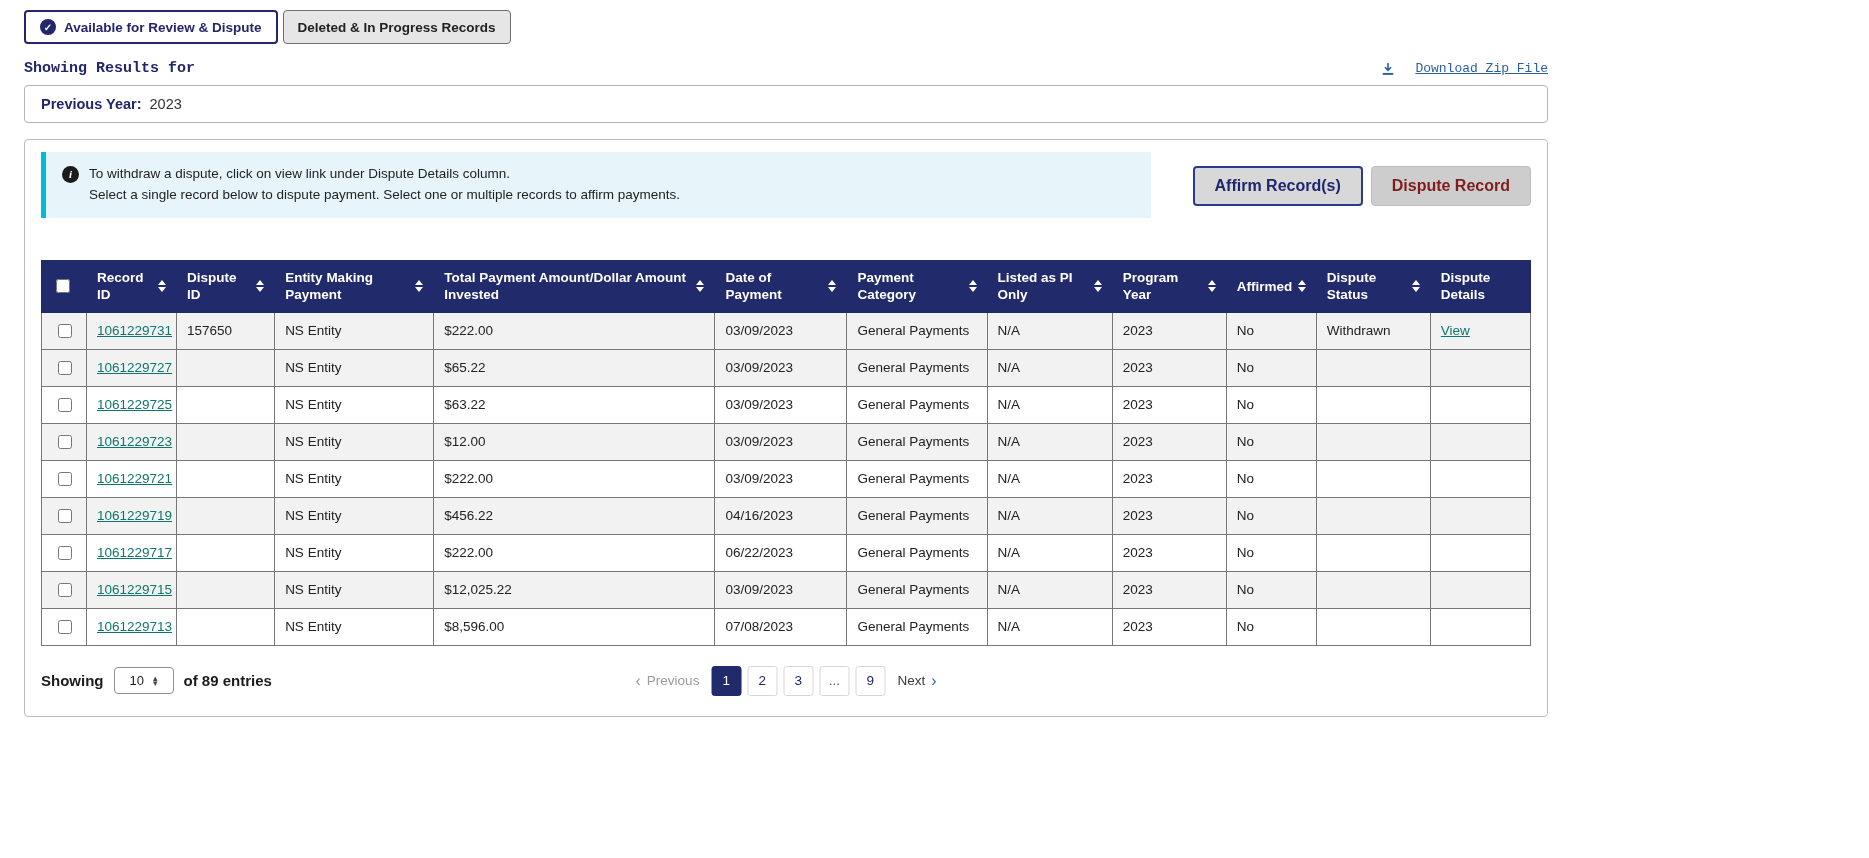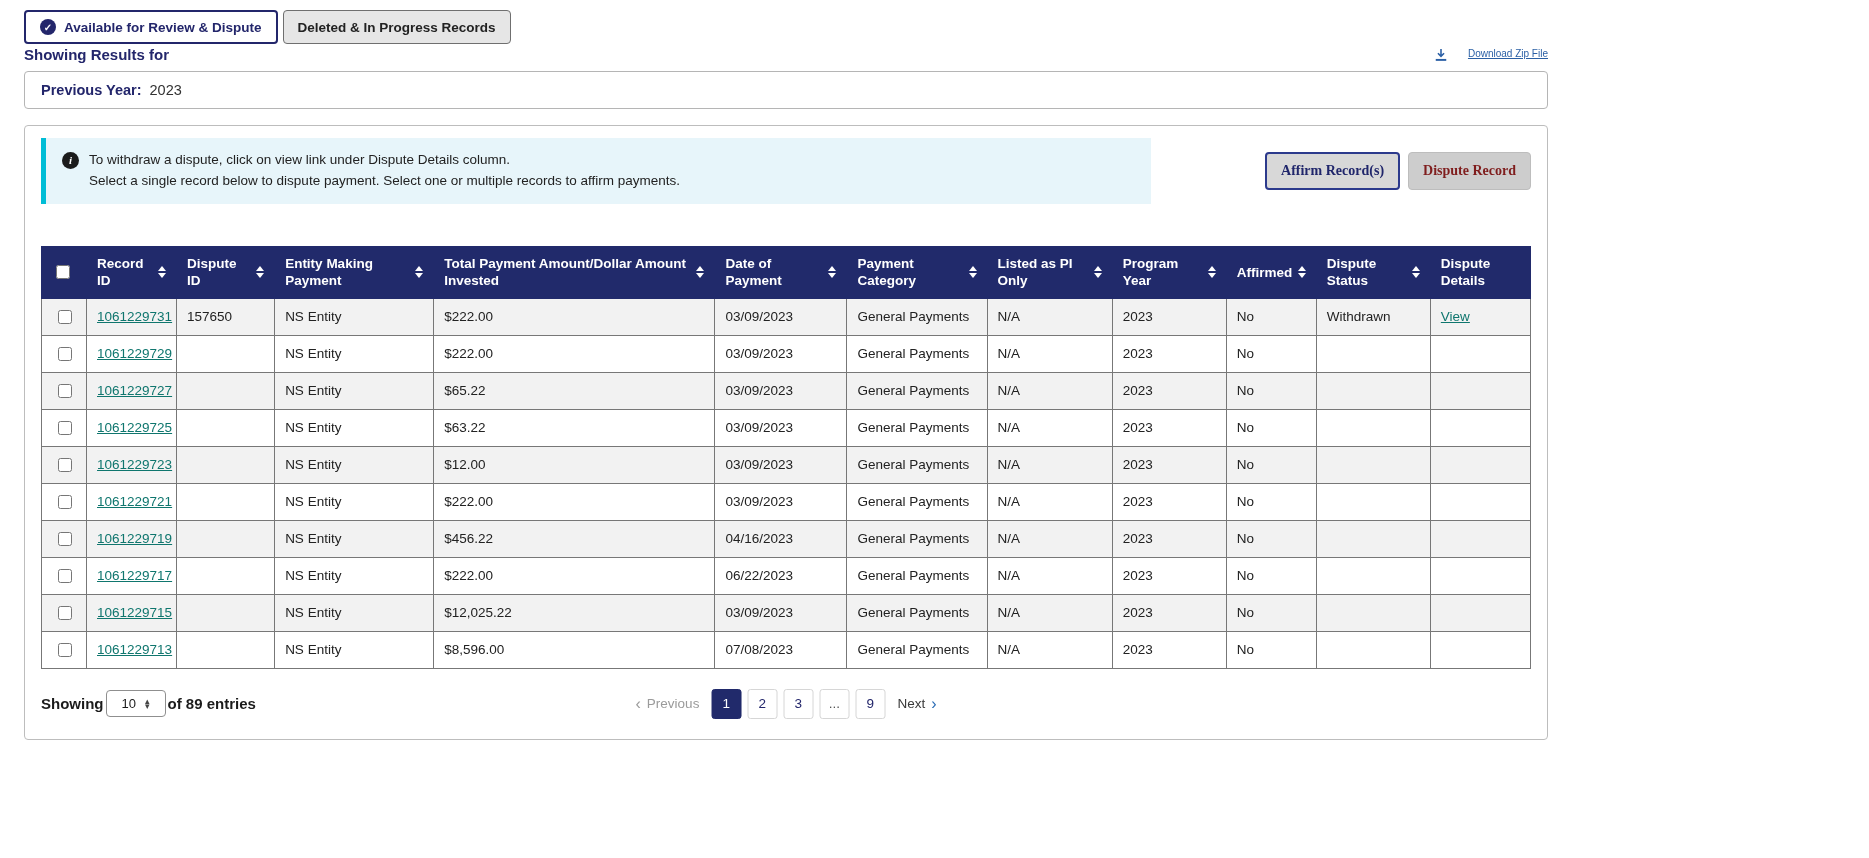--- a/index.html
+++ b/index.html
@@ -21,23 +21,23 @@
     background:#e6e6e6; border:1px solid #6f6f6f; border-radius:4px;
     color:#222; cursor:pointer;
   }
   .tab.active { background:#fff; border:2px solid #23266b; color:#23266b; }
   .check-icon {
     width:16px; height:16px; border-radius:50%; background:#23266b; color:#fff;
     font-size:10px; display:inline-flex; align-items:center; justify-content:center;
   }
 
   
-  .results-row { display:flex; justify-content:space-between; align-items:center; margin-top:2px; }
+  .results-row { display:flex; justify-content:space-between; align-items:center; margin-top:16px;font-family:Liberation Mono, monospace; }
   .results-title { font-weight:bold; font-size:15px; color:#23266b; }
-  .download-link { display:inline-flex; gap:20px; align-items:flex-start; color:#2a5fa5; font-size:10px; cursor:pointer; text-decoration:none; }
+  .download-link { display:inline-flex; gap:20px; align-items:center; color:#2a5fa5; font-size:13px; cursor:pointer; text-decoration:none; }
   .download-link .dl-label { text-decoration:underline; }
 
   
   .program-year-box { margin-top:8px; border:1px solid #b5b5b5; border-radius:4px; padding:10px 16px; font-size:14.5px; }
   .py-label { font-weight:bold; color:#23266b; }
   .py-value { color:#333; margin-left:4px; }
 
   
   .panel { margin-top:16px; border:1px solid #bdbdbd; border-radius:4px; padding:12px 16px 16px; min-height:572px; }
   .panel-top { display:flex; justify-content:space-between; align-items:flex-start; }
@@ -45,21 +45,21 @@
     width:1110px; background:#e7f5fa; border-left:5px solid #00bdd6;
     padding:12px 16px; display:flex; gap:10px; font-size:13.5px; color:#222; line-height:1.55;
   }
   .info-icon {
     flex:0 0 auto; width:17px; height:17px; margin-top:2px; border-radius:50%;
     background:#1b1b1b; color:#fff; font-weight:bold; font-size:11px;
     display:flex; align-items:center; justify-content:center;
     font-family:"Liberation Serif",serif; font-style:italic;
   }
   .action-buttons { display:flex; gap:8px; margin-top:14px; }
-  .btn { font-family:Liberation Serif, serif; font-weight:bold; font-size:14px; padding:9px 14px; border-radius:4px; cursor:pointer; }
+  .btn { font-family:Liberation Sans, sans-serif; font-weight:bold; font-size:16px; padding:9px 20px; border-radius:4px; cursor:pointer; }
   .btn-affirm { background:#d8d8d8; border:2px solid #2c3a8c; color:#20266b; }
   .btn-dispute { background:#cdcdcd; border:1px solid #bdbdbd; color:#7f1d1d; }
 
   
   .records-table { width:100%; border-collapse:collapse; margin-top:42px; font-size:13.5px; table-layout:fixed; }
   .records-table thead th {
     background:#212a6b; color:#fff; font-weight:bold; text-align:left;
     padding:8px 10px; vertical-align:middle; border:1px solid #212a6b;
   }
   .th-inner { display:flex; align-items:center; justify-content:space-between; gap:6px; }
@@ -71,21 +71,21 @@
     border:1px solid #777; padding:8px 10px; color:#222; height:35px;
     vertical-align:middle; overflow:hidden; background:#fff;
   }
   tr.stripe td { background:#f2f2f2; }
   .cb-col { text-align:center; }
   .cb-col input { width:14px; height:14px; cursor:pointer; }
   .cell-link { color:#0f766e; text-decoration:underline; cursor:pointer; }
 
   
   .table-footer { position:relative; display:flex; align-items:center; margin-top:16px; min-height:38px; }
-  .showing-group { display:flex; align-items:center; gap:2px; }
+  .showing-group { display:flex; align-items:center; gap:10px; }
   .bold-label { font-weight:bold; font-size:15px; }
   .page-size {
     display:inline-flex; align-items:center; gap:9px; border:1px solid #8f8f8f;
     border-radius:4px; padding:5px 15px; font-size:13px; cursor:pointer; background:#fff;
   }
   .stepper { display:inline-flex; flex-direction:column; line-height:0.6; font-size:9px; color:#444; }
   .pagination { position:absolute; left:50%; transform:translateX(-50%); display:flex; align-items:center; gap:6px; }
   .pg-prev, .pg-next {
     background:none; border:none; font-family:"Liberation Sans",sans-serif;
     font-size:13.5px; cursor:pointer; display:inline-flex; gap:6px; align-items:center; padding:0 6px;
@@ -273,34 +273,20 @@
               <td>157650</td>
               <td>NS Entity</td>
               <td>$222.00</td>
               <td>03/09/2023</td>
               <td>General Payments</td>
               <td>N/A</td>
               <td>2023</td>
               <td>No</td>
               <td>Withdrawn</td>
               <td><a class="cell-link">View</a></td>
-            </tr>
-            <tr>
-              <td class="cb-col"><input type="checkbox" style=""></td>
-              <td><a class="cell-link">1061229729</a></td>
-              <td></td>
-              <td>NS Entity</td>
-              <td>$222.00</td>
-              <td>03/09/2023</td>
-              <td>General Payments</td>
-              <td>N/A</td>
-              <td>2023</td>
-              <td>No</td>
-              <td></td>
-              <td></td>
             </tr>
             <tr class="stripe">
               <td class="cb-col"><input type="checkbox" style=""></td>
               <td><a class="cell-link">1061229727</a></td>
               <td></td>
               <td>NS Entity</td>
               <td>$65.22</td>
               <td>03/09/2023</td>
               <td>General Payments</td>
               <td>N/A</td>

